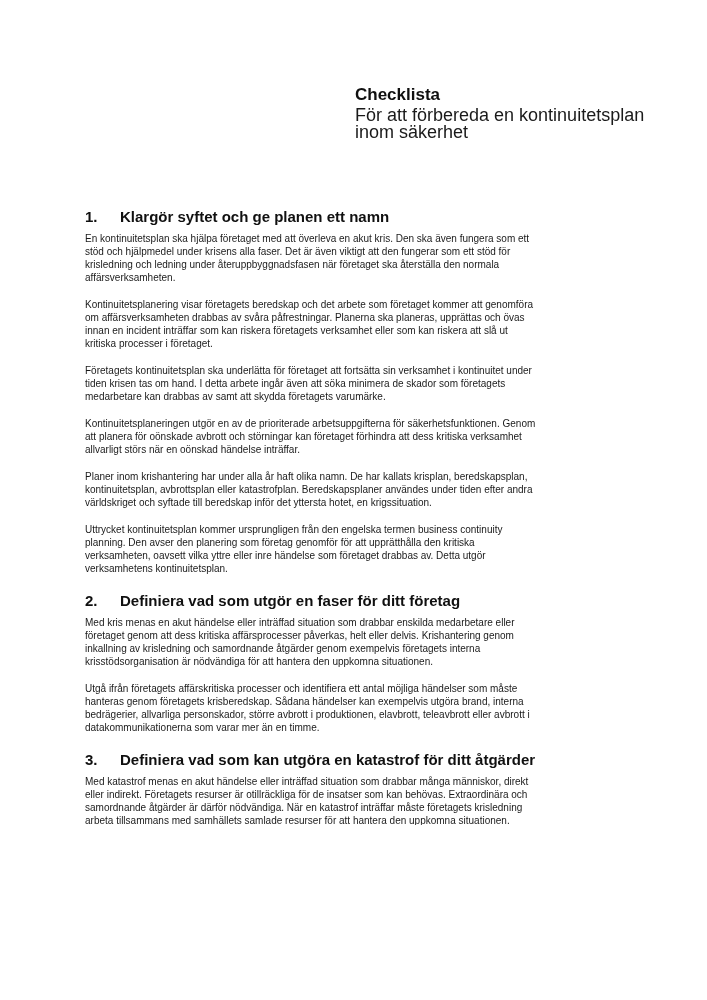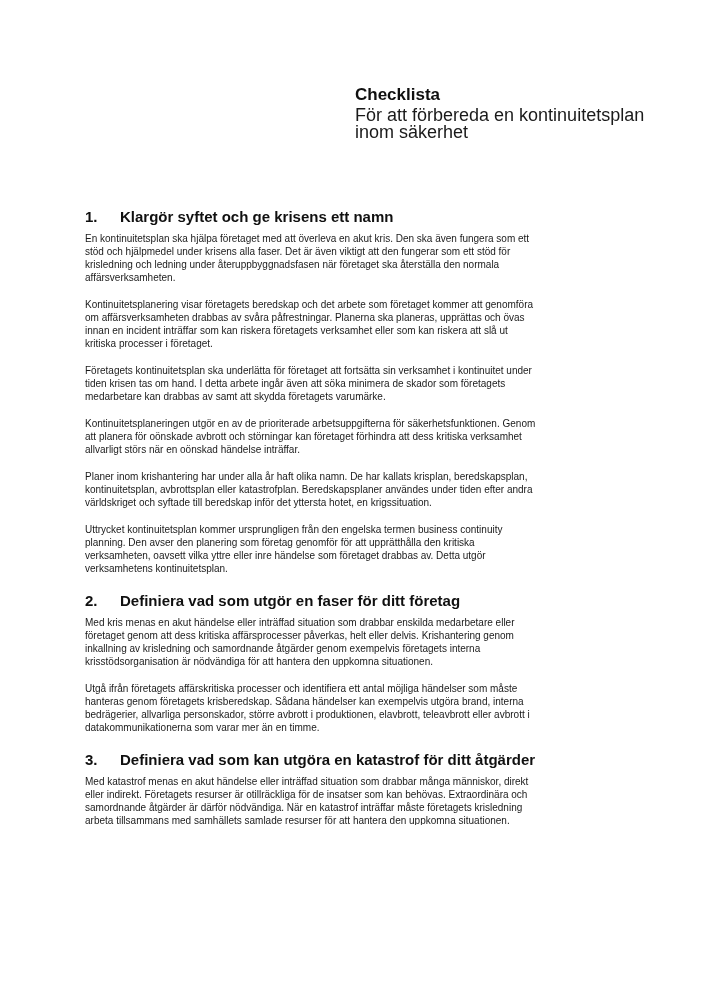--- a/index.html
+++ b/index.html
@@ -65,21 +65,21 @@
     <h1 class="doc-title">Checklista</h1>
     <p class="doc-subtitle">För att förbereda en kontinuitetsplan
 inom säkerhet</p>
   </header>
 
   <main class="doc-body">
 
     <section class="sec">
       <div class="sec-head">
         <span class="sec-num">1.</span>
-        <span class="sec-title">Klargör syftet och ge krisens ett namn</span>
+        <span class="sec-title">Klargör syftet och ge planen ett namn</span>
       </div>
       <p class="para">En kontinuitetsplan ska hjälpa företaget med att överleva en akut kris. Den ska även fungera som ett
 stöd och hjälpmedel under krisens alla faser. Det är även viktigt att den fungerar som ett stöd för
 krisledning och ledning under återuppbyggnadsfasen när företaget ska återställa den normala
 affärsverksamheten.</p>
       <p class="para">Kontinuitetsplanering visar företagets beredskap och det arbete som företaget kommer att genomföra
 om affärsverksamheten drabbas av svåra påfrestningar. Planerna ska planeras, upprättas och övas
 innan en incident inträffar som kan riskera företagets verksamhet eller som kan riskera att slå ut
 kritiska processer i företaget.</p>
       <p class="para">Företagets kontinuitetsplan ska underlätta för företaget att fortsätta sin verksamhet i kontinuitet under

